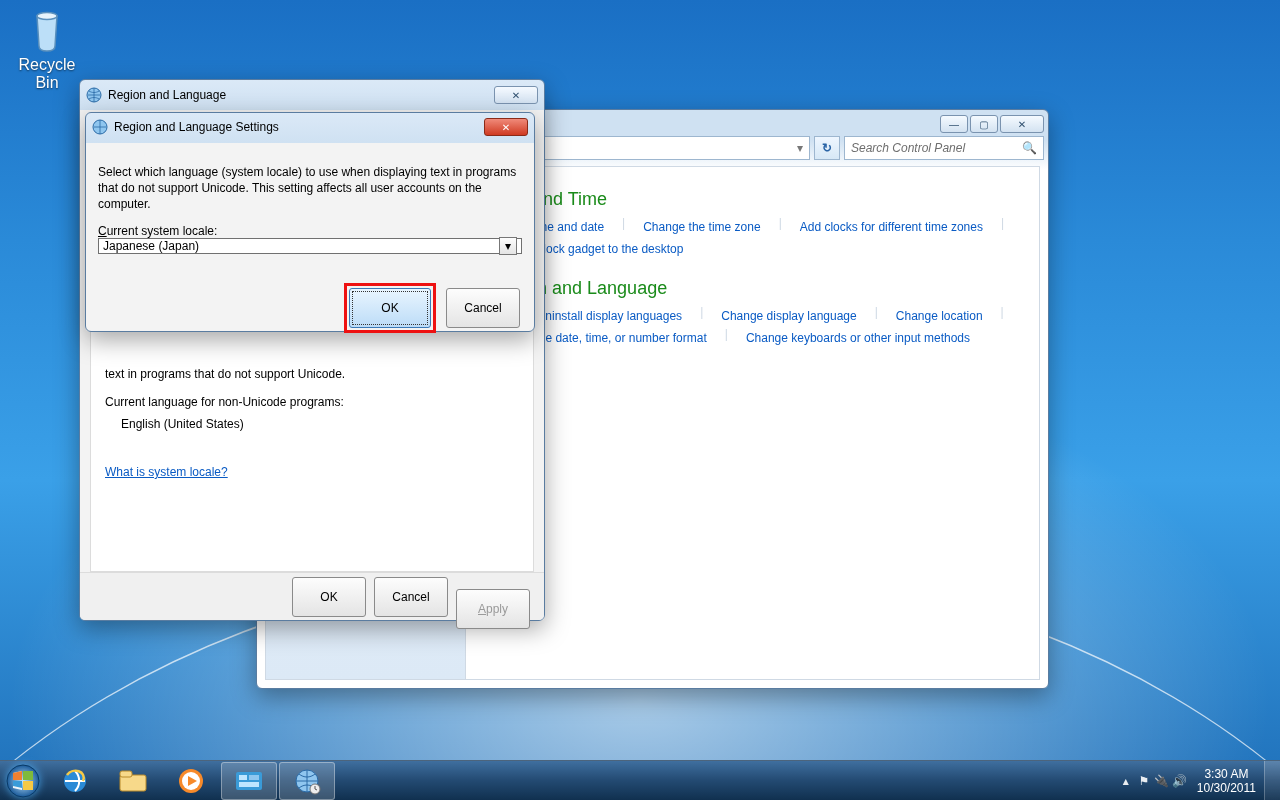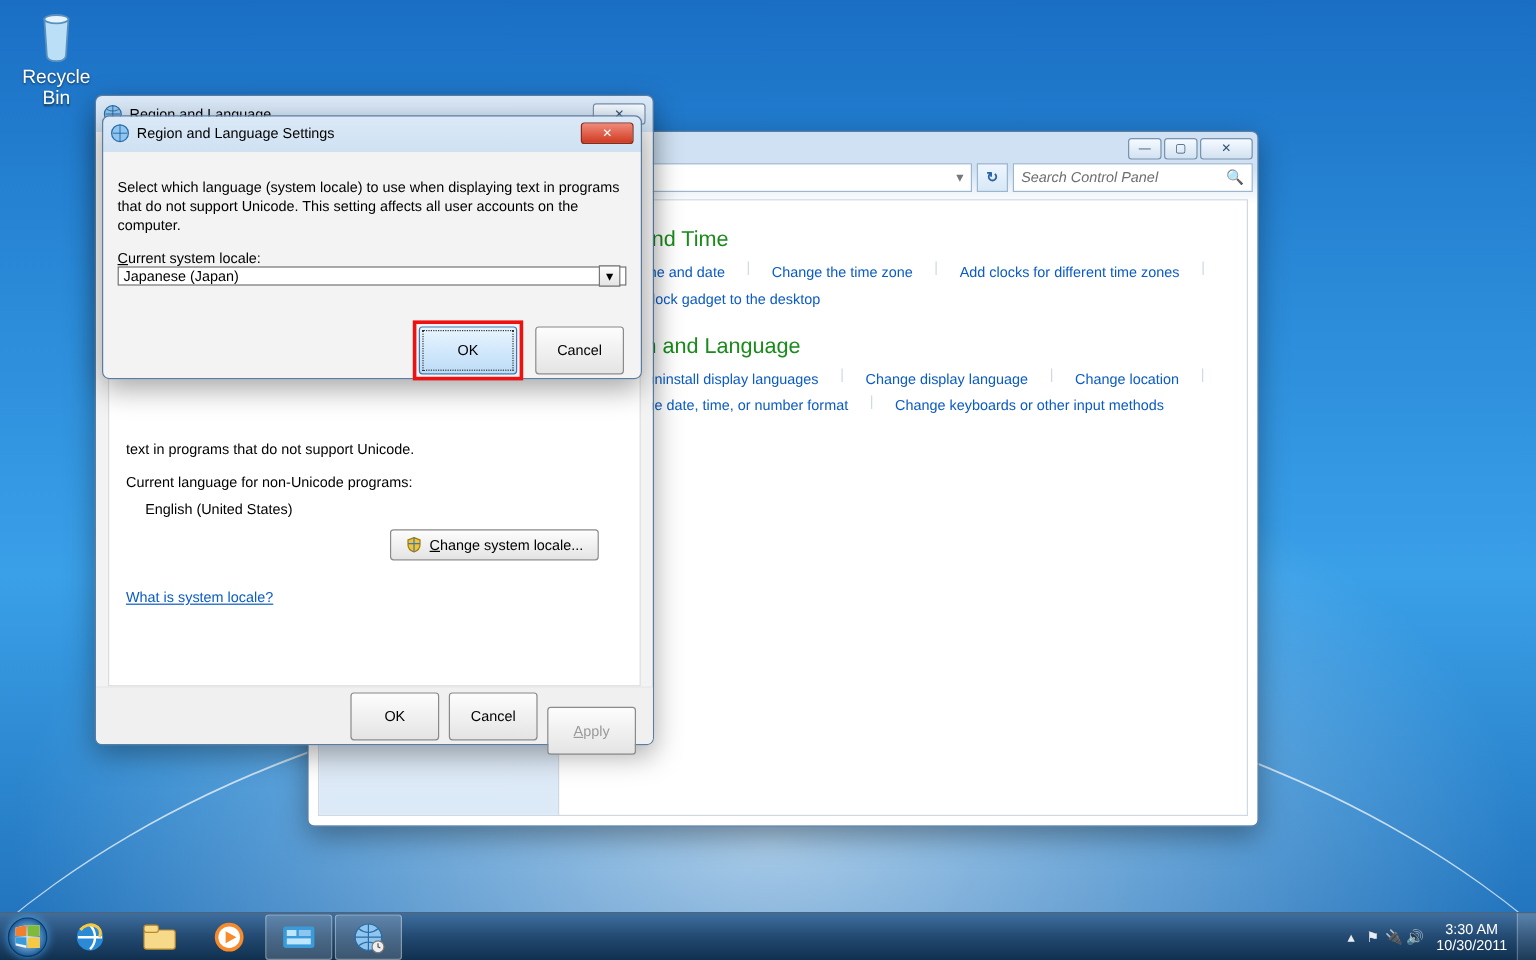--- a/index.html
+++ b/index.html
@@ -78,21 +78,21 @@
   #rl .btnrow { position:absolute; left:0; right:0; bottom:0; height:48px; display:flex; align-items:center; justify-content:flex-end; gap:8px; padding:0 14px; background:#f0f0f0; border-top:1px solid #dcdcdc; border-radius:0 0 5px 5px;}
   .btn { min-width:74px; height:40px; border:1px solid #8a8a8a; border-radius:3px;
     background:linear-gradient(#fdfdfd,#e4e4e4); padding:0 10px; font-size:12px; }
   .btn:disabled { color:#9a9a9a;margin-top:24px; }
   #rl .indent { margin-left:16px; }
   #rl .link { color:#0a5bc4; text-decoration:underline; cursor:pointer; }
   #rl .shield-btn { display:inline-flex; align-items:center; gap:6px; height:26px; padding:0 12px;
     border:1px solid #8a8a8a; border-radius:3px; background:linear-gradient(#fdfdfd,#e4e4e4); margin-left:220px; }
 
   
-  #rls { left:85px; top:96px; width:450px; height:220px;
+  #rls { left:85px; top:112px; width:450px; height:220px;
     background:linear-gradient(#dbe9f7,#cfe1f2 30px,#f3f3f3 30px); z-index:5;}
   #rls .titlebar { height:28px; }
   #rls .titlebar .win-btn.close { background:linear-gradient(#f08a7a,#cf3a22); color:#fff; border-color:#8a2a18; }
   #rls .content { position:absolute; left:12px; right:12px; top:36px; bottom:48px; }
   #rls .content p { margin:15px 0 12px; line-height:16px; }
   #rls .combo { width:100%; height:16px; border:1px solid #707070; background:#fff; display:flex; align-items:center; padding:0 4px; }
   #rls .combo .arrow { margin-left:auto; width:18px; height:18px; border:1px solid #777; display:flex; align-items:center; justify-content:center; background:linear-gradient(#fdfdfd,#e4e4e4);}
   #rls .btnrow { position:absolute; left:0; right:0; bottom:0; height:46px; display:flex; align-items:center; justify-content:flex-end; gap:10px; padding:0 14px;}
   #rls .hlok { border:3px solid #e11; padding:2px; }
   #rls .hlok .btn { min-width:82px; background:linear-gradient(#e9f5ff,#bcdcf7); border-color:#3b79b7; outline:1px dotted #333; outline-offset:-4px;}
@@ -181,30 +181,20 @@
       <div class="win-btn close">✕</div>
     </div>
   </div>
   <div class="inner">
     <div style="height:214px"></div>
     <div>text in programs that do not support Unicode.</div>
     <div style="height:14px"></div>
     <div>Current language for non-Unicode programs:</div>
     <div class="indent" style="margin-top:8px">English (United States)</div>
     <div style="height:10px"></div>
-    <div class="shield-btn">
-      <span class="shield">
-        <svg viewBox="0 0 14 14">
-            <path d="M7 1l5 2v4c0 3-2 5-5 6-3-1-5-3-5-6V3z" fill="#f4c430" stroke="#9a7a10"></path>
-            <path d="M7 1v12" stroke="#3a78c4"></path>
-            <path d="M2 6h10" stroke="#3a78c4"></path>
-          </svg>
-      </span>
-      <span><span class="underline-accesskey">C</span>hange system locale...</span>
-    </div>
     <div style="height:24px"></div>
     <span class="link">What is system locale?</span>
   </div>
   <div class="btnrow">
     <button class="btn">OK</button>
     <button class="btn">Cancel</button>
     <button class="btn" disabled=""><span class="underline-accesskey">A</span>pply</button>
   </div>
 </div>
 

